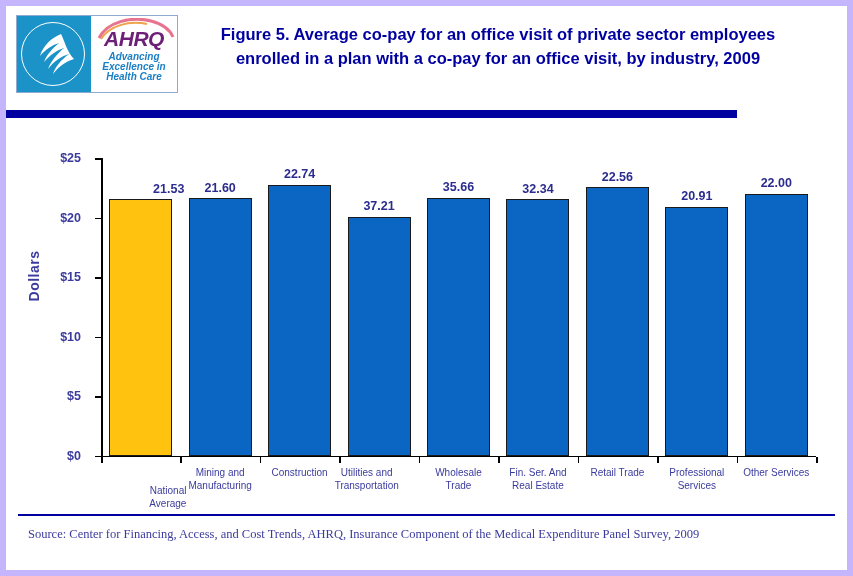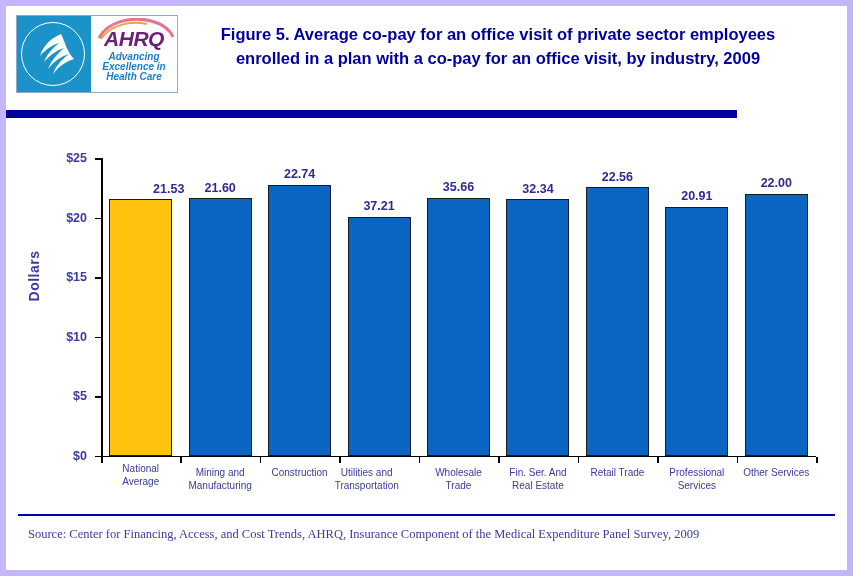--- a/index.html
+++ b/index.html
@@ -163,21 +163,21 @@
   .y-tick {
     position: absolute;
     right: 100%;
     width: 6px;
     height: 1.5px;
     background: #000000;
   }
   .y-label {
     position: absolute;
     right: 100%;
-    margin-right: 14px;
+    margin-right: 20px;
     font-family: "Liberation Sans", sans-serif;
     font-weight: bold;
     font-size: 12.5px;
     color: #3b3b9e;
     white-space: nowrap;
     transform: translateY(-50%);
   }
   .x-tick {
     position: absolute;
     top: 100%;
@@ -307,21 +307,21 @@
           <div class="bar-value" style="left: 79.4444px; width: 79.4444px; bottom: 262.04px;">21.60</div>
           <div class="bar-value" style="left: 158.889px; width: 79.4444px; bottom: 275.606px;">22.74</div>
           <div class="bar-value" style="left: 238.333px; width: 79.4444px; bottom: 243.595px;">37.21</div>
           <div class="bar-value" style="left: 317.778px; width: 79.4444px; bottom: 262.635px;">35.66</div>
           <div class="bar-value" style="left: 397.222px; width: 79.4444px; bottom: 261.326px;">32.34</div>
           <div class="bar-value" style="left: 476.667px; width: 79.4444px; bottom: 273.464px;">22.56</div>
           <div class="bar-value" style="left: 556.111px; width: 79.4444px; bottom: 253.829px;">20.91</div>
           <div class="bar-value" style="left: 635.556px; width: 79.4444px; bottom: 266.8px;">22.00</div>
         </div>
       <div id="cat-labels">
-          <div class="cat-label" style="left: -6px; width: 91.4444px; top: 304px;">
+          <div class="cat-label" style="left: -6px; width: 91.4444px; top: 326px; text-align: right;">
             <div>National</div>
             <div>Average</div>
           </div>
           <div class="cat-label" style="left: 73.4444px; width: 91.4444px; top: 308px;">
             <div>Mining and</div>
             <div>Manufacturing</div>
           </div>
           <div class="cat-label" style="left: 152.889px; width: 91.4444px; top: 308px;">
             <div>Construction</div>
           </div>

